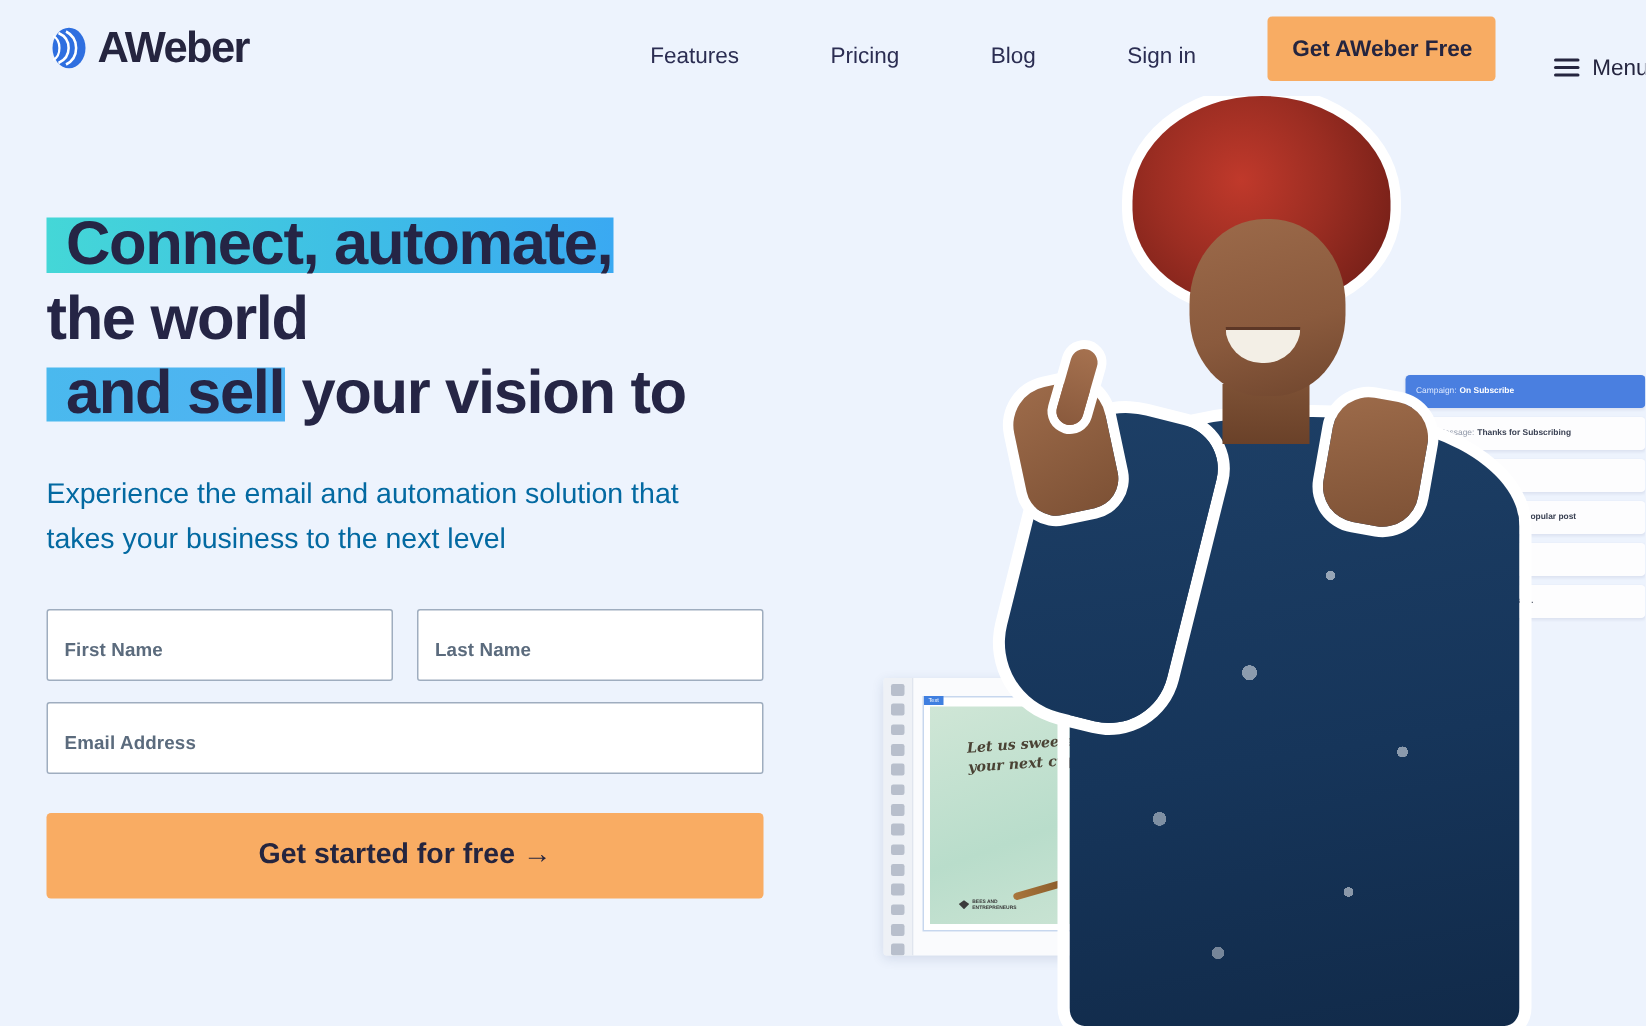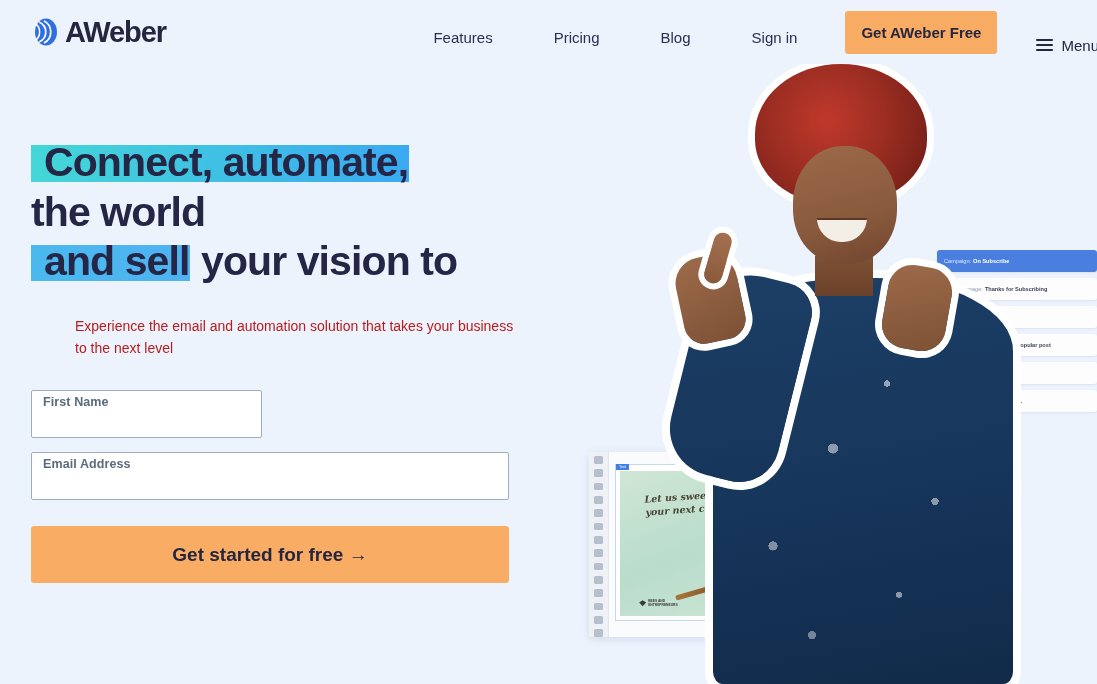--- a/index.html
+++ b/index.html
@@ -47,29 +47,29 @@
   .hl-mark { position:relative; display:inline; padding:0 1px; }
   .hl-mark::before {
     content:""; position:absolute; left:0; right:0; top:14%; bottom:6%;
     z-index:-1;
   }
   .hl-1::before { background:linear-gradient(90deg,#44d7d7 0%, #3aa9f2 100%); }
   .hl-2::before { background:linear-gradient(90deg,#4ab9ee 0%, #4fb2f2 100%); }
   .hl-mark > span { position:relative; z-index:1;margin-left:12px; }
 
   .subhead {
-    margin-top:28px; font-size:14px; line-height:1.58; color:#b91c1c; width:440px;margin-left:44px;
+    margin-top:28px; font-size:19px; line-height:1.58; color:#0369a1; width:440px;
   }
 
   
   .form { margin-top:31px; width:478px; }
   .row { display:flex; gap:16px; }
   .field {
     background:#ffffff; border:1px solid #9fadbf; border-radius:2px;
-    height:48px; padding:4px 11px 0 11px; position:relative;
+    height:48px; padding:19px 11px 0 11px; position:relative;
   }
   .field.half { width:231px; }
   .field.full { width:478px; margin-top:14px; }
   .field-label {
     font-size:12.5px; font-weight:700; color:#5b6b7d; letter-spacing:0.1px;
     display:block; pointer-events:none;
   }
   .field-input {
     border:none; outline:none; background:transparent; width:100%;
     font-size:14px; color:#25253f; font-family:"Liberation Sans", sans-serif;
@@ -302,20 +302,24 @@
     </h1>
 
     <p class="subhead">Experience the email and automation solution that takes your business to the next level</p>
 
     <form class="form">
       <div class="row">
         <div class="field half">
           <label class="field-label">First Name</label>
           <input class="field-input" type="text" value="" style="">
         </div>
+        <div class="field half">
+          <label class="field-label">Last Name</label>
+          <input class="field-input" type="text" value="" style="">
+        </div>
       </div>
       <div class="field full">
         <label class="field-label">Email Address</label>
         <input class="field-input" type="email" value="" style="">
       </div>
       <button class="cta-btn">Get started for free  →</button>
     </form>
   </div>
 
   <div class="hero">

